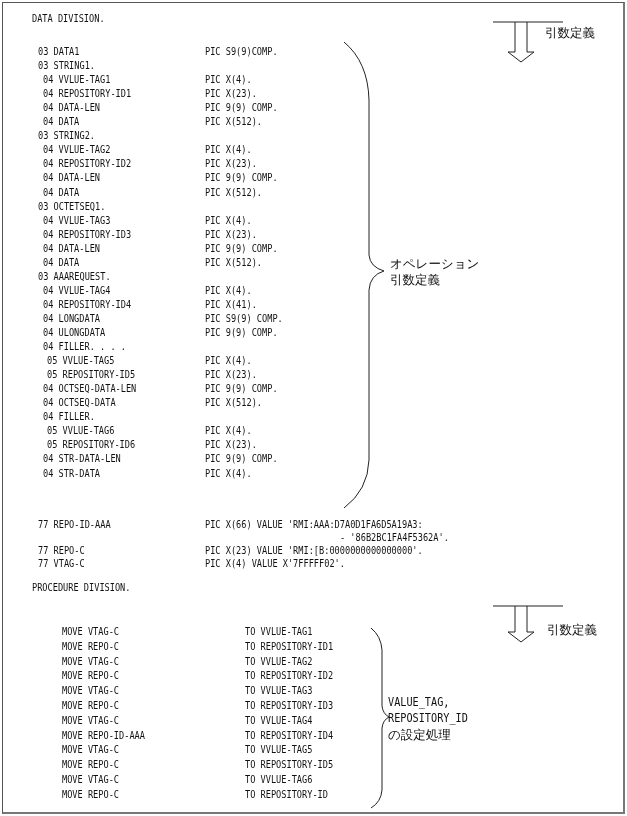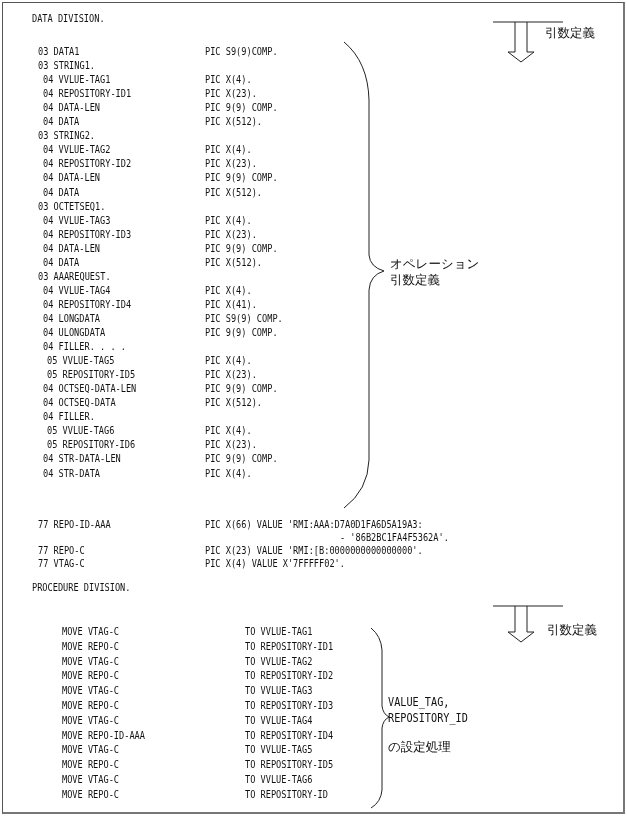--- a/index.html
+++ b/index.html
@@ -120,21 +120,21 @@
   </div>
 
 <div class="jp" style="left:545px; top:25px;">引数定義</div>
 <div class="jp" style="left:547px; top:622px;">引数定義</div>
 
 <div class="jp" style="left:390px; top:256px;">オペレーション</div>
 <div class="jp" style="left:390px; top:272px;">引数定義</div>
 
 <div class="lbl" style="left:388px; top:695px;">VALUE_TAG,</div>
 <div class="lbl" style="left:388px; top:711px;">REPOSITORY_ID</div>
-<div class="jp" style="left:388px; top:727px;margin-top:12px;">の設定処理</div>
+<div class="jp" style="left:388px; top:727px;">の設定処理</div>
 
 <svg class="overlay" width="627" height="816">
   <g fill="none" stroke="#222" stroke-width="1">
     <line x1="493" y1="22" x2="563" y2="22"></line>
     <polyline points="515,22 515,52 508,52 521,62 534,52 527,52 527,22"></polyline>
   </g>
   <g fill="none" stroke="#222" stroke-width="1">
     <line x1="493" y1="606" x2="563" y2="606"></line>
     <polyline points="515,606 515,632 508,632 521,642 534,632 527,632 527,606"></polyline>
   </g>

